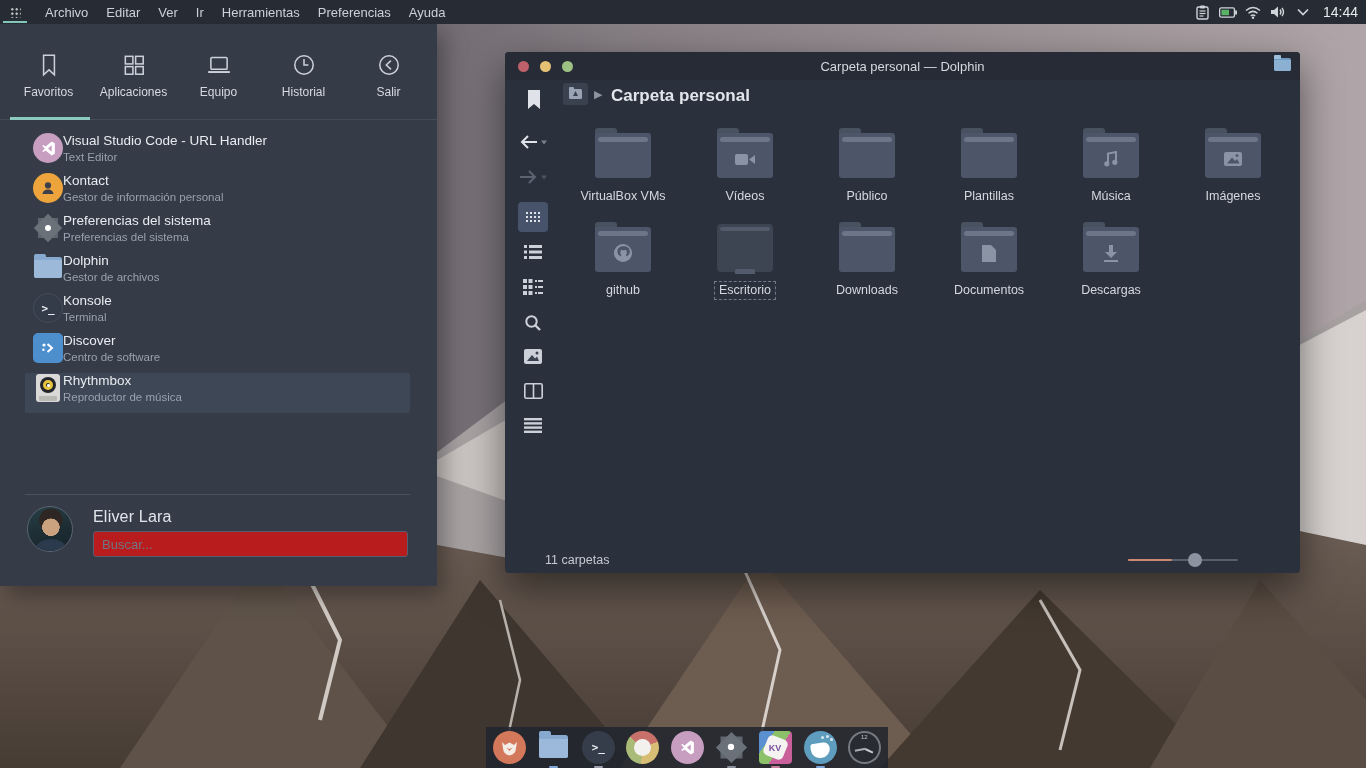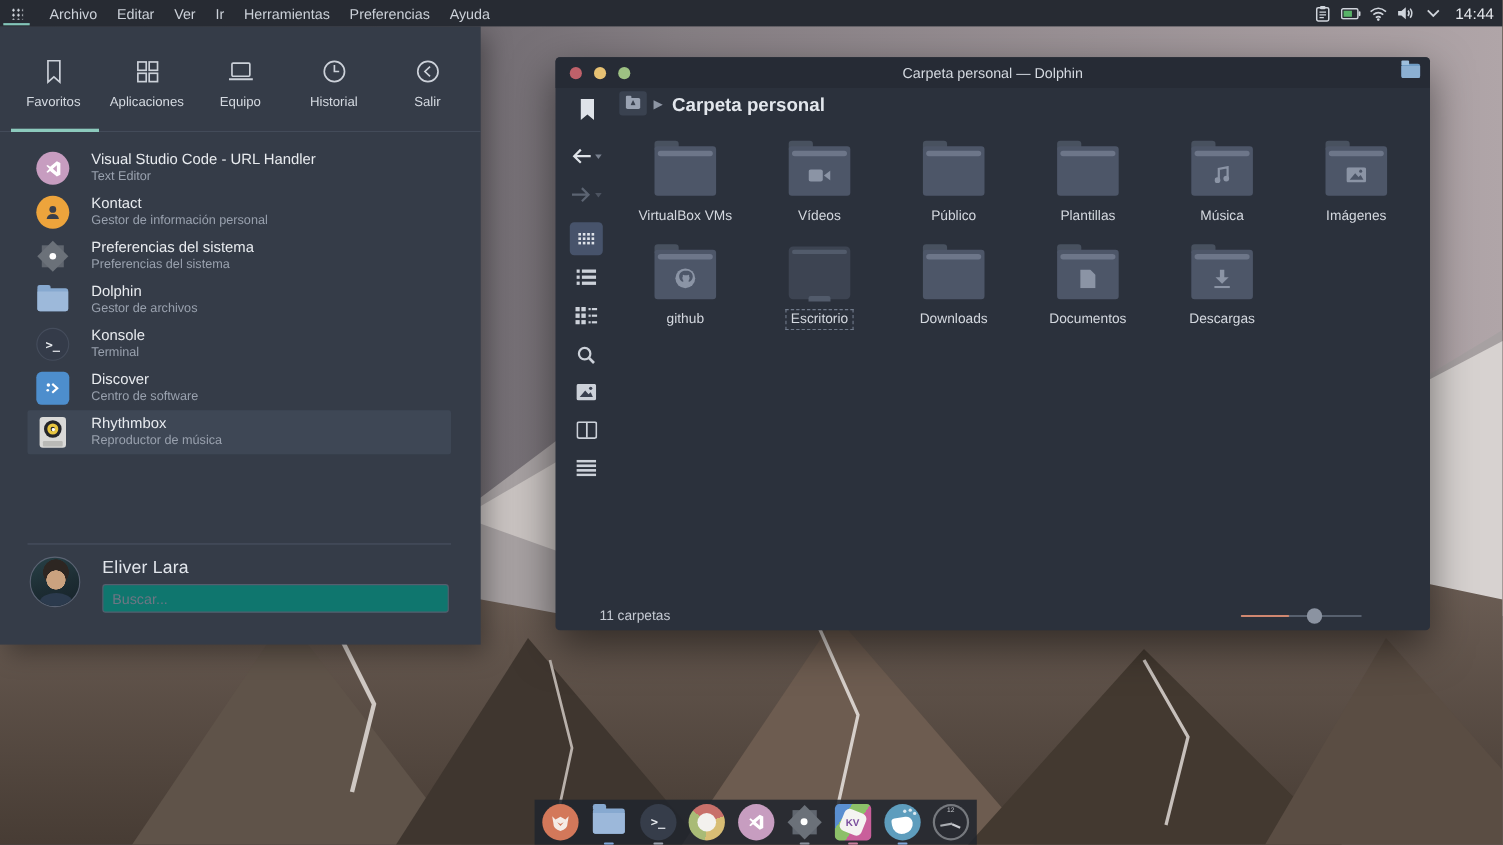--- a/index.html
+++ b/index.html
@@ -28,21 +28,21 @@
   .launcher-panel { position:absolute; left:0; top:24px; width:437px; height:562px;
     background:#353c48; z-index:20; color:#dde1e7; box-shadow:6px 8px 22px rgba(0,0,0,0.35); }
   .tabs-row { position:relative; height:96px; border-bottom:1px solid #434b59;
     display:flex; justify-content:space-around; align-items:center; padding:0 6px; }
   .tab { display:flex; flex-direction:column; align-items:center; gap:7px; width:84px; padding-top:8px; }
   .tab svg { stroke:#ccd1d9; }
   .tab .tab-label { font-size:12px; color:#d5dae1; }
   .tabs-underline { position:absolute; left:10px; bottom:-1px; width:80px; height:3px; background:#8ccabd; }
 
   .app-list { position:absolute; top:109px; left:0; width:437px; }
-  .app-row { height:40px; margin:0 27px 0 25px; display:flex; align-items:center; padding-left:8px; gap:20px; border-radius:2px; }
+  .app-row { height:40px; margin:0 27px 0 25px; display:flex; padding-left:8px; border-radius:2px; }
   .app-row.selected { background:#3e4755; }
   .app-icn { width:30px; height:30px; flex:0 0 30px; position:relative; }
   .app-texts { display:flex; flex-direction:column; line-height:1.25; }
   .app-title { font-size:13.5px; color:#e8ebef; }
   .app-sub { font-size:11.5px; color:#99a1ae; }
 
   
   .circle { border-radius:50%; width:100%; height:100%; display:flex; align-items:center; justify-content:center; }
   .icn-vscode { background:#c79dc0; }
   .icn-kontact { background:#eda43c; }
@@ -65,21 +65,21 @@
   .launcher-bottom { position:absolute; left:0; bottom:0; width:437px; height:92px; }
   .divider { position:absolute; top:0; left:25px; width:385px; height:1px; background:#4a5262; }
   .avatar { position:absolute; left:27px; top:12px; width:46px; height:46px; border-radius:50%;
     border:1px solid #5b6373; overflow:hidden;
     background:radial-gradient(circle at 52% 46%, #caa27f 0 26%, transparent 27%),
                radial-gradient(circle at 52% 30%, #2d2622 0 30%, transparent 31%),
                linear-gradient(160deg, #274046 0%, #1d2d33 55%, #16222a 100%); }
   .avatar .shoulders { position:absolute; left:8px; bottom:-6px; width:30px; height:18px; background:#2b3a4d; border-radius:50% 50% 0 0; }
   .user-name { position:absolute; left:93px; top:14px; font-size:16px; color:#e2e6ec; letter-spacing:.2px; }
   .search-box { position:absolute; left:93px; top:37px; width:315px; height:26px;
-    background:#0f766e; border:1px solid #555e6e; border-radius:3px; color:#dfe3e9;
+    background:#b91c1c; border:1px solid #555e6e; border-radius:3px; color:#dfe3e9;
     font-size:13px; padding:0 8px; outline:none; font-family:"Liberation Sans", sans-serif; }
   .search-box::placeholder { color:#6e7684; }
 
   
   .dolphin { position:absolute; left:505px; top:52px; width:795px; height:521px;
     background:#2b313c; border-radius:4px; z-index:10; box-shadow:0 14px 38px rgba(0,0,0,0.5); color:#d8dde4; }
   .titlebar { position:relative; height:28px; background:#262b35; border-radius:4px 4px 0 0;
     display:flex; align-items:center; }
   .traffic { display:flex; gap:11px; padding-left:13px; }
   .tl { width:11px; height:11px; border-radius:50%; }

